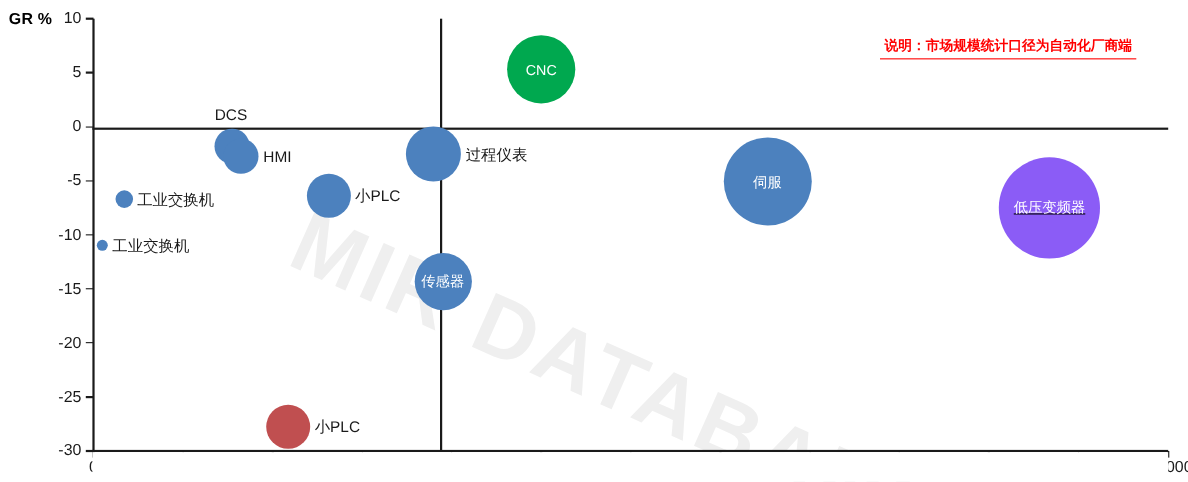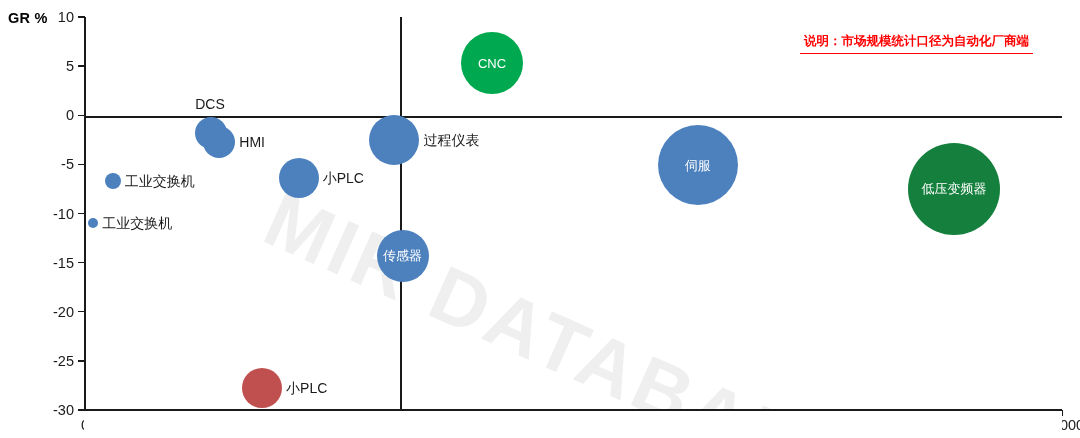--- a/index.html
+++ b/index.html
@@ -225,21 +225,21 @@
         <span class="bubble-inner-label">传感器</span>
       </div>
       <div class="bubble" style="left: 369.383px; top: 114.812px; width: 50px; height: 50px; background: rgb(76, 129, 190);"></div>
       <div class="bubble-outer-label" style="left: 423.383px; top: 132.812px;">过程仪表</div>
       <div class="bubble" style="left: 461.083px; top: 32.1775px; width: 62px; height: 62px; background: rgb(0, 168, 79);">
         <span class="bubble-inner-label">CNC</span>
       </div>
       <div class="bubble" style="left: 657.66px; top: 125.357px; width: 80px; height: 80px; background: rgb(76, 129, 190);">
         <span class="bubble-inner-label">伺服</span>
       </div>
-      <div class="bubble" style="left: 908.123px; top: 142.938px; width: 92px; height: 92px; background: #15803d;">
+      <div class="bubble" style="left: 908.123px; top: 142.938px; width: 92px; height: 92px; background: #8b5cf6; text-decoration: underline;">
         <span class="bubble-inner-label">低压变频器</span>
       </div>
       <div class="bubble" style="left: 242.081px; top: 368.385px; width: 40px; height: 40px; background: rgb(192, 79, 80);"></div>
       <div class="bubble-outer-label" style="left: 286.081px; top: 381.385px;">小PLC</div>
     </div>
   <div id="clip-axis-cover"></div>
 
   <div id="note-box">说明：市场规模统计口径为自动化厂商端</div>
 
 </div>

